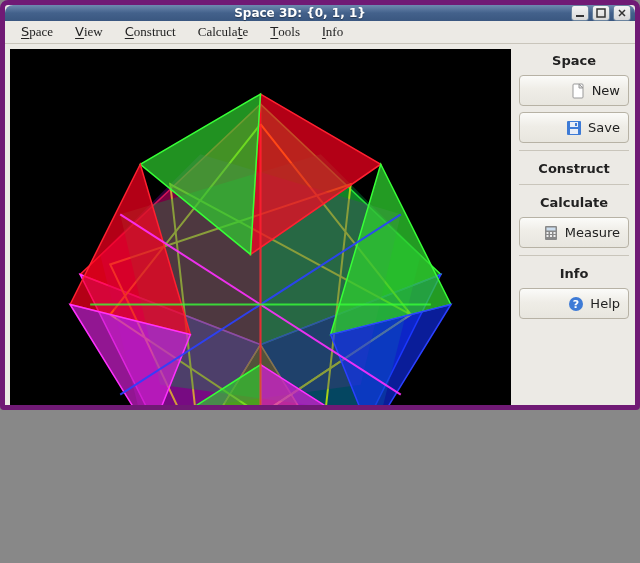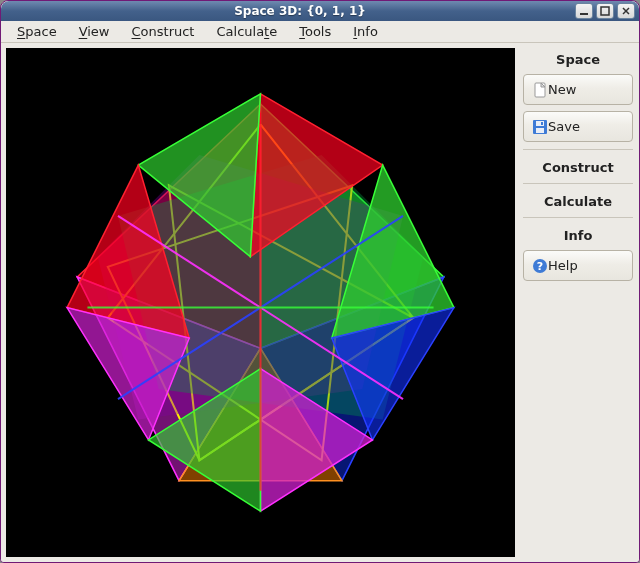--- a/index.html
+++ b/index.html
@@ -6,22 +6,22 @@
 body {
   font-family: "DejaVu Sans", "Liberation Sans", Arial, sans-serif;
   font-size: 13px;
   background: #888;
   width: 640px;
   height: 563px;
   overflow: hidden;
 }
 .window {
   width: 640px;
-  height: 563px;
-  border: 1px solid #701a75;
+  height: 410px;
+  border: 5px solid #701a75;
   border-radius: 8px 8px 4px 4px;
   background: #eceae5;
   display: flex;
   flex-direction: column;
   overflow: hidden;
 }
 .titlebar {
   height: 24px;
   background: linear-gradient(to bottom, #6f8ab0 0%, #43618b 50%, #3a5780 100%);
   display: flex;
@@ -57,21 +57,21 @@
   padding: 0 6px;
   gap: 2px;
 }
 .menu-item {
   padding: 3px 10px;
   color: #222;
   cursor: pointer;
   border-radius: 3px;
 }
 .menu-item span { text-decoration: underline; text-underline-offset: 2px; }
-.menu-item .rest { text-decoration: none; }
+.menu-item .rest { text-decoration: none; font-family: Liberation Serif, serif; }
 .content {
   flex: 1;
   display: flex;
   background: #eceae5;
 }
 .viewport-wrap {
   flex: 1;
   padding: 5px 4px 5px 5px;
 }
 .viewport {
@@ -93,28 +93,30 @@
   font-weight: bold;
   color: #222;
   text-align: center;
   padding: 3px 0 1px 0;
   font-size: 13px;
 }
 .hr { height: 1px; background: #c9c5bb; margin: 1px 0; }
 .sbtn {
   display: flex;
   align-items: center;
+  gap: 6px;
   height: 31px;
   padding: 4px 8px;
   background: linear-gradient(to bottom, #fbfbf9 0%, #efede7 45%, #e8e6df 100%);
   border: 1px solid #b7b2a5;
   border-radius: 4px;
   color: #222;
   cursor: pointer;
   font-size: 13px;
+  justify-content: flex-end;
 }
 .icon { width: 16px; height: 16px; display: flex; align-items: center; justify-content: center; }
 </style>
 </head>
 <body>
 
 <div class="window">
 
   <div class="titlebar">
     <div class="title">Space 3D: {0, 1, 1}</div>
@@ -206,20 +208,35 @@
             </svg>
         </span>
         <span>Save</span>
       </div>
 
       <div class="hr"></div>
       <div class="section-title">Construct</div>
 
       <div class="hr"></div>
       <div class="section-title">Calculate</div>
+      <div class="sbtn">
+        <span class="icon">
+          <svg width="16" height="16">
+              <rect x="2" y="1" width="12" height="14" rx="1" fill="#888"></rect>
+              <rect x="3.5" y="2.5" width="9" height="3" fill="#cde"></rect>
+              <rect x="3.5" y="7" width="2" height="2" fill="#eee"></rect>
+              <rect x="7" y="7" width="2" height="2" fill="#eee"></rect>
+              <rect x="10.5" y="7" width="2" height="2" fill="#eee"></rect>
+              <rect x="3.5" y="10" width="2" height="2" fill="#eee"></rect>
+              <rect x="7" y="10" width="2" height="2" fill="#eee"></rect>
+              <rect x="10.5" y="10" width="2" height="2" fill="#eee"></rect>
+            </svg>
+        </span>
+        <span>Measure</span>
+      </div>
 
       <div class="hr"></div>
       <div class="section-title">Info</div>
       <div class="sbtn">
         <span class="icon">
           <svg width="16" height="16">
               <circle cx="8" cy="8" r="7" fill="#3e7bd6"></circle>
               <text x="8" y="12" font-size="11" font-weight="bold" fill="#fff" text-anchor="middle">?</text>
             </svg>
         </span>

